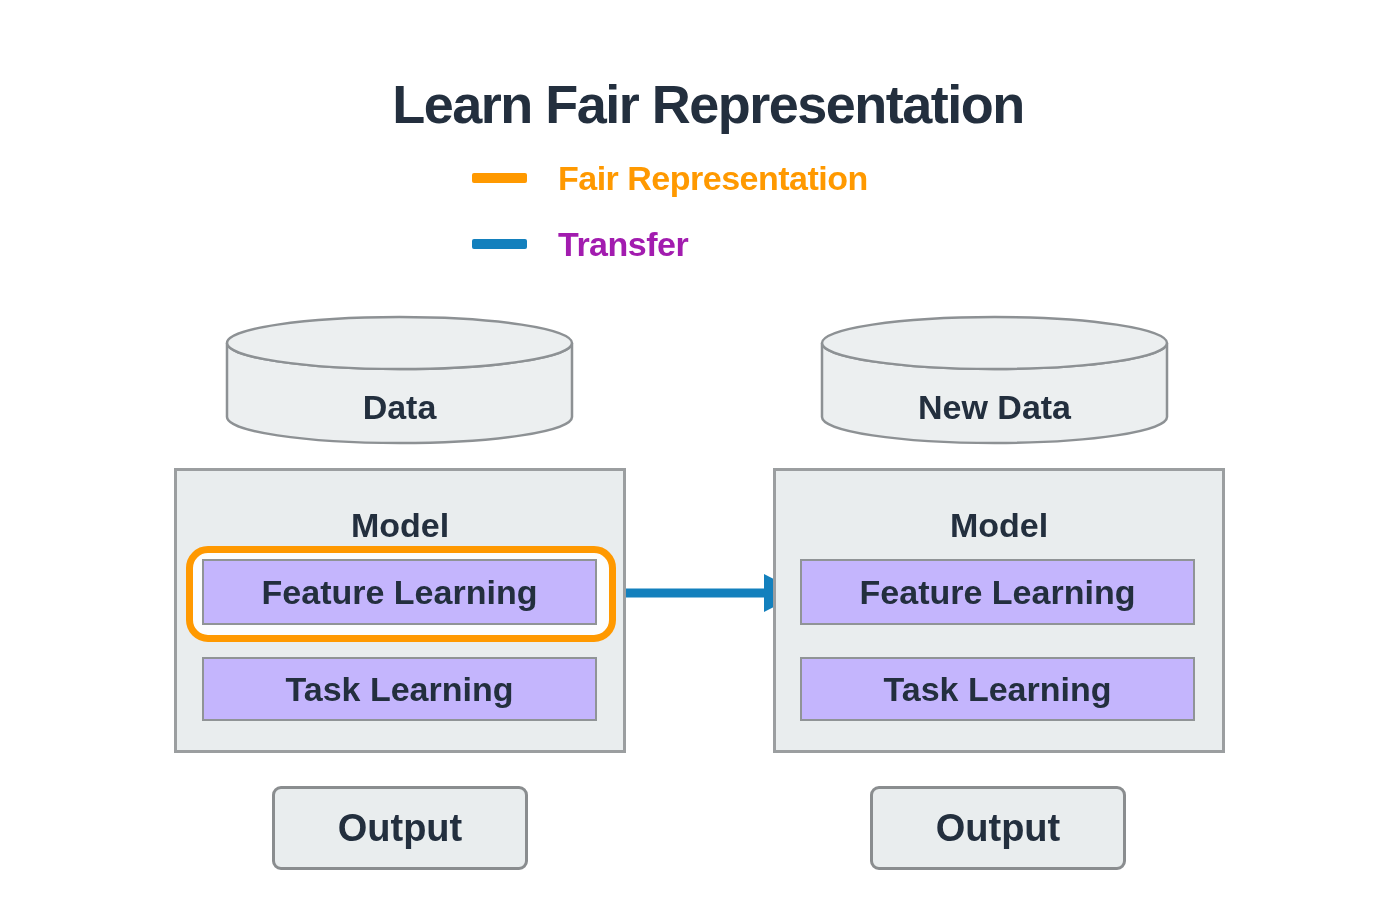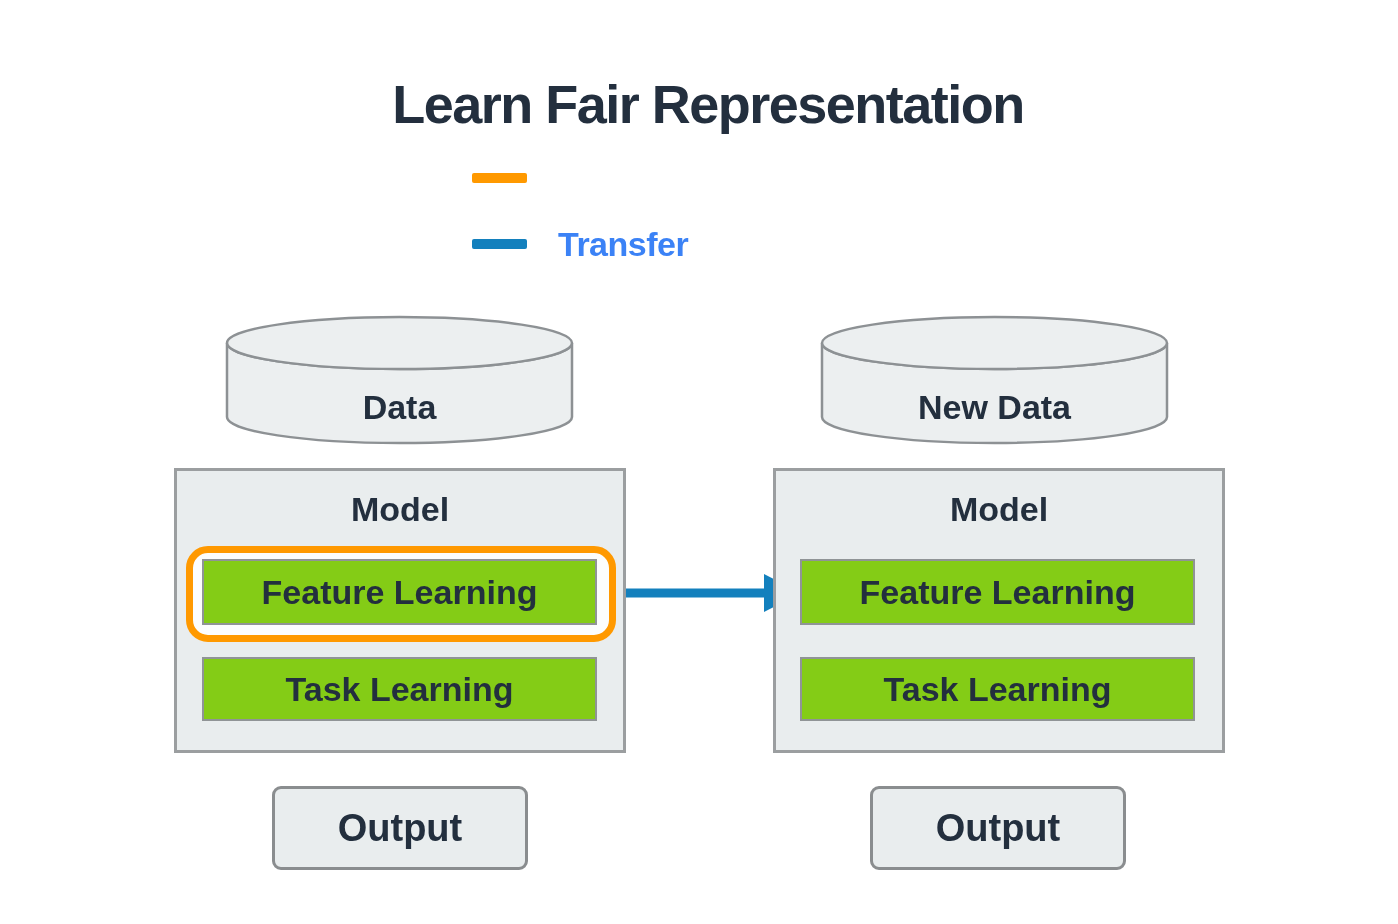--- a/index.html
+++ b/index.html
@@ -39,21 +39,21 @@
     width: 55px;
     height: 10px;
     border-radius: 2px;
     margin-right: 31px;
     flex: 0 0 auto;
   }
   .dash-orange { background: #FF9900; }
   .dash-blue   { background: #1380BD; }
   .legend-label { font-size: 34px; letter-spacing: -0.5px; }
   .orange-text { color: #FF9900; }
-  .blue-text   { color: #3b82f6; }
+  .blue-text   { color: #a21caf; }
 
   .svg-layer {
     position: absolute;
     left: 0; top: 0;
     width: 1398px; height: 924px;
     pointer-events: none;
   }
   .cyl-label {
     position: absolute;
     width: 345px;
@@ -69,41 +69,41 @@
     top: 468px;
     width: 452px;
     height: 285px;
     box-sizing: border-box;
     background: #E9EDEE;
     border: 3px solid #9B9EA0;
   }
   .model-box.left  { left: 174px; }
   .model-box.right { left: 773px; }
   .model-title {
-    margin-top: 19px;
+    margin-top: 35px;
     text-align: center;
     font-size: 34px;
   }
   .highlight-ring {
     position: absolute;
     left: 186px;
     top: 546px;
     width: 430px;
     height: 96px;
     box-sizing: border-box;
     border: 7px solid #FF9900;
     border-radius: 22px;
     background: #FCFDFD;
   }
   .inner-box {
     position: absolute;
     width: 395px;
     height: 66px;
     box-sizing: border-box;
-    background: #84cc16;
+    background: #c4b5fd;
     border: 2px solid #909496;
     display: flex;
     align-items: center;
     justify-content: center;
     font-size: 34px;
   }
   .feature.left  { left: 202px; top: 559px; }
   .feature.right { left: 800px; top: 559px; }
   .task.left     { left: 202px; top: 657px; height: 64px; }
   .task.right    { left: 800px; top: 657px; height: 64px; }
@@ -128,20 +128,21 @@
 </head>
 <body>
 
 <div class="canvas">
 
   <h1 class="title">Learn Fair Representation</h1>
 
   <div class="legend">
     <div class="legend-row">
       <span class="dash dash-orange"></span>
+      <span class="legend-label orange-text">Fair Representation</span>
     </div>
     <div class="legend-row">
       <span class="dash dash-blue"></span>
       <span class="legend-label blue-text">Transfer</span>
     </div>
   </div>
 
   <svg class="svg-layer" width="1398" height="924" viewBox="0 0 1398 924">
 
     <g>

